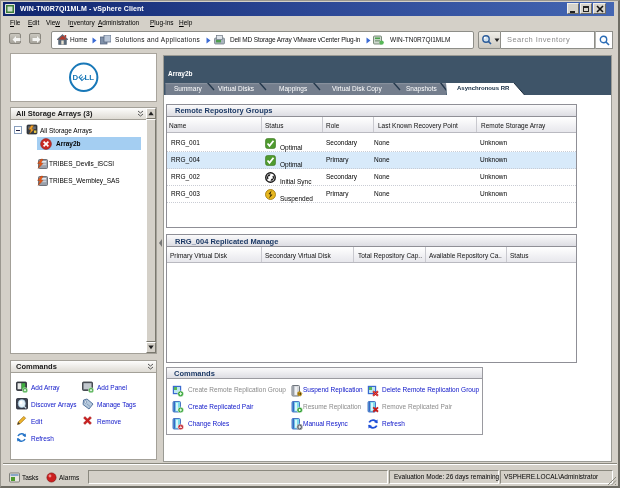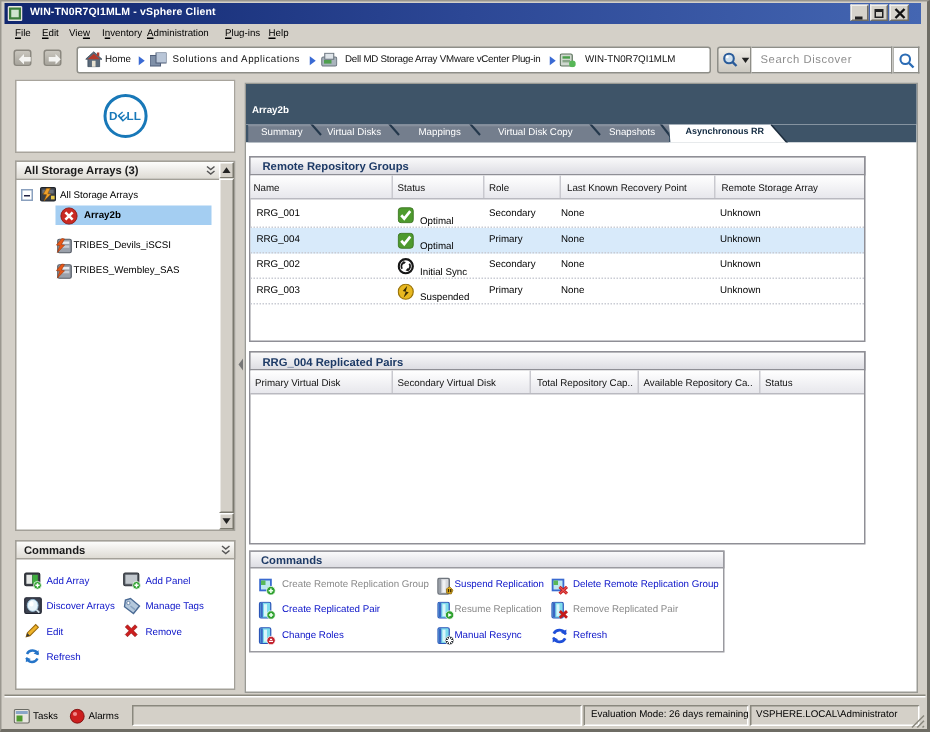--- a/index.html
+++ b/index.html
@@ -98,21 +98,21 @@
 <div class="abs" style="left:478px;top:31px;width:23px;height:18px;background:linear-gradient(#f0eee8,#ccc9c1);border:1px solid #8e8e88;border-radius:2px 0 0 2px"></div>
 <svg class="abs" style="left:481px;top:34px" width="12" height="12" viewBox="0 0 12 12">
     <circle cx="5" cy="5" r="3.2" fill="#cfe0ee" stroke="#2b5c9a" stroke-width="1.4"></circle>
     <path d="M7.4 7.4 L10 10" stroke="#2b5c9a" stroke-width="1.6"></path>
     <circle cx="3.8" cy="3.8" r="1" fill="#fff"></circle>
   </svg>
 <svg class="abs" style="left:494px;top:38px" width="6" height="5" viewBox="0 0 6 5">
     <path d="M0.5 0.5 L5.5 0.5 L3 4 Z" fill="#222"></path>
   </svg>
 <div class="abs" style="left:501px;top:31px;width:94px;height:18px;background:#fff;border:1px solid #8e8e88;border-left:none"></div>
-<div class="abs" style="left:507px;top:35px;color:#8c8c8c;font-size:7.5px;letter-spacing:.4px;white-space:nowrap">Search Discover</div>
+<div class="abs" style="left:507px;top:35px;color:#8c8c8c;font-size:7.5px;letter-spacing:.4px;white-space:nowrap">Search Inventory</div>
 <div class="abs" style="left:595px;top:31px;width:18px;height:18px;background:#fff;border:1px solid #8e8e88;border-left:1px solid #b5b5b0"></div>
 <svg class="abs" style="left:599px;top:35px" width="11" height="11" viewBox="0 0 11 11">
     <circle cx="4.5" cy="4.5" r="3.2" fill="none" stroke="#2b6cb5" stroke-width="1.4"></circle>
     <path d="M7 7 L10 10" stroke="#2b6cb5" stroke-width="1.6"></path>
   </svg>
 
 <div class="abs" style="left:10px;top:53px;width:147px;height:49px;background:#fff;border:1px solid #a8a49c"></div>
 <svg class="abs" style="left:68px;top:62px" width="31" height="31" viewBox="0 0 31 31">
   <circle cx="15.7" cy="15.3" r="13.7" fill="none" stroke="#1878b8" stroke-width="2"></circle>
   <g fill="#1878b8" font-family="Liberation Sans" font-weight="bold" font-size="7.8">
@@ -301,21 +301,21 @@
 <div class="abs t7" style="left:374px;top:156px">None</div>
 <div class="abs t7" style="left:374px;top:173px">None</div>
 <div class="abs t7" style="left:374px;top:190px">None</div>
 <div class="abs t7" style="left:480px;top:139px">Unknown</div>
 <div class="abs t7" style="left:480px;top:156px">Unknown</div>
 <div class="abs t7" style="left:480px;top:173px">Unknown</div>
 <div class="abs t7" style="left:480px;top:190px">Unknown</div>
 
 <div class="abs" style="left:166px;top:234px;width:411px;height:129px;background:#fff;border:1px solid #8f8f96"></div>
 <div class="abs" style="left:166px;top:234px;width:411px;height:13px;background:linear-gradient(#fafafb,#dddde3);border:1px solid #8f8f96"></div>
-<div class="abs" style="left:175px;top:237px;font-size:7.5px;font-weight:bold;color:#1d3a66">RRG_004 Replicated Pairs</div>
+<div class="abs" style="left:175px;top:237px;font-size:7.5px;font-weight:bold;color:#1d3a66">RRG_004 Replicated Manage</div>
 <div class="abs" style="left:167px;top:247px;width:409px;height:16px;background:linear-gradient(#ffffff,#e7e7ec);border-bottom:1px solid #b9b9c0">
   <div class="sep" style="left:94px"></div>
     <div class="sep" style="left:186px"></div>
     <div class="sep" style="left:258px"></div>
     <div class="sep" style="left:339px"></div>
   <div class="abs t7" style="left:3px;top:5px;color:#111">Primary Virtual Disk</div>
   <div class="abs t7" style="left:98px;top:5px;color:#111">Secondary Virtual Disk</div>
   <div class="abs t7" style="left:191px;top:5px;color:#111">Total Repository Cap..</div>
   <div class="abs t7" style="left:262px;top:5px;color:#111">Available Repository Ca..</div>
   <div class="abs t7" style="left:343px;top:5px;color:#111">Status</div>

